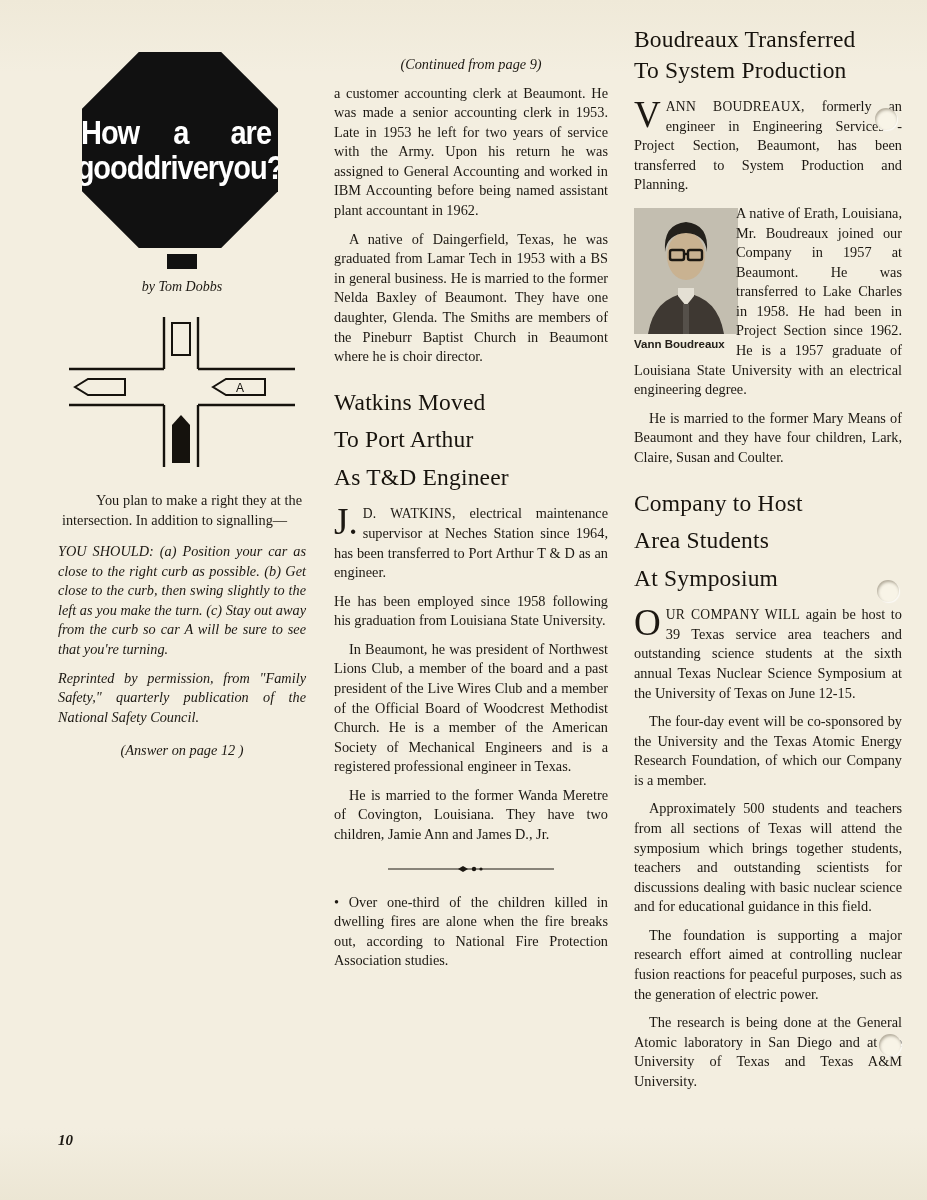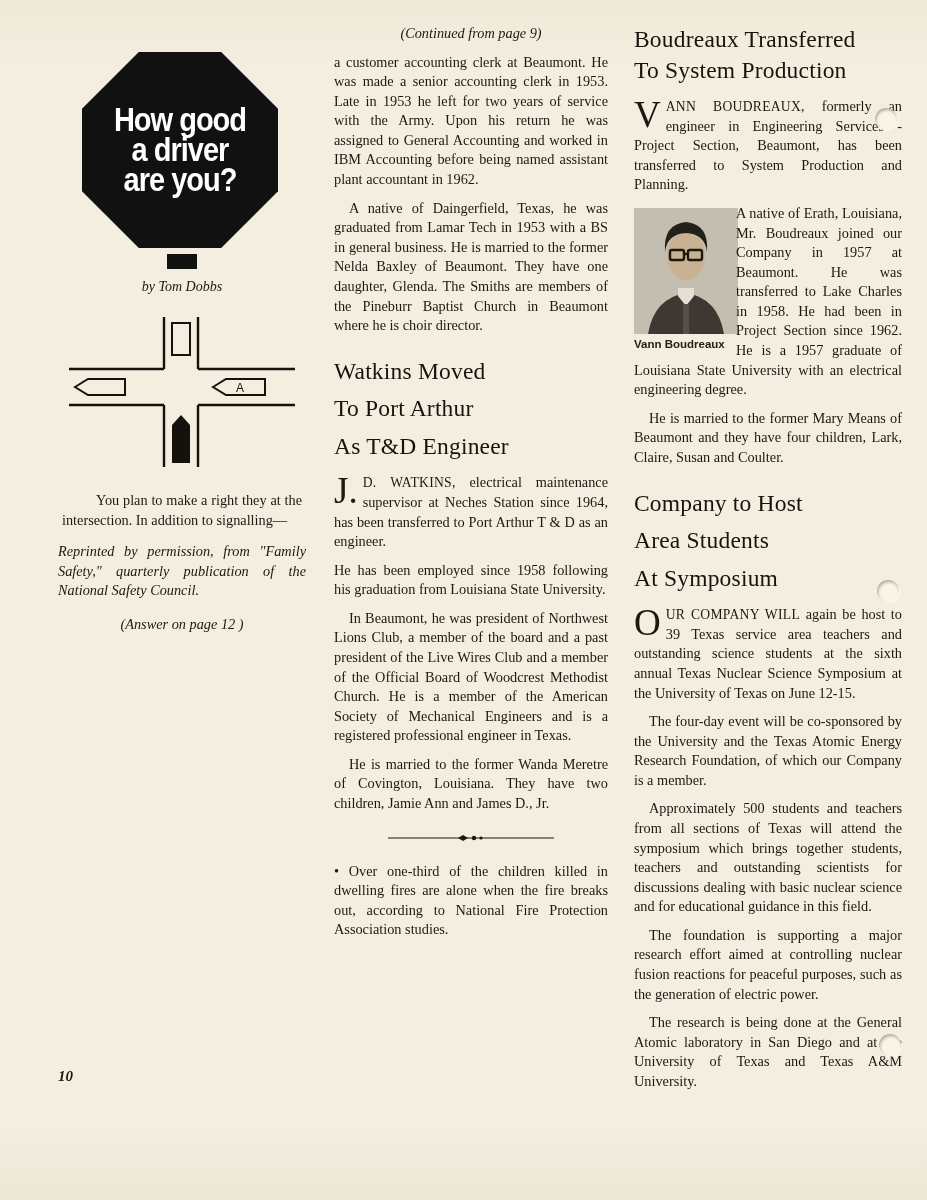--- a/index.html
+++ b/index.html
@@ -15,36 +15,36 @@
     background-image:linear-gradient(180deg,#efe9d8 0%,#f3eee0 6%,#f3eee0 94%,#ece6d4 100%);
     overflow:hidden;
   }
   .cols{display:flex;padding:24px 0 0 56px;gap:26px;}
   .col-left{width:252px;}
   .col-mid{width:274px;}
   .col-right{width:268px;}
 
   p{margin:0 0 9px;font-size:14.3px;line-height:1.37;text-align:justify;}
   .indent{text-indent:15px;}
-  .italic{font-style:italic;}
+  .italic{font-style:italic;margin-top:31px;}
   .center{text-align:center;}
 
   h2{font-weight:400;font-size:23.5px;margin:20px 0 12px;line-height:1.3;letter-spacing:.2px;color:#17130d;}
   h2 span{display:block;}
   h2.loose span{margin-bottom:7px;}
 
   .dropcap{float:left;font-size:37px;line-height:29px;padding:3px 5px 0 0;}
   .lead-name{font-weight:400;letter-spacing:.3px;font-size:13.6px;}
 
   
   .sign-wrap{width:200px;margin:28px auto 0;text-align:center;}
   .octagon{
     width:196px;height:196px;background:#111;
     clip-path:polygon(29% 0,71% 0,100% 29%,100% 71%,71% 100%,29% 100%,0 71%,0 29%);
-    display:flex;flex-direction:column;align-items:center;justify-content:center;
+    display:flex;flex-direction:row;align-items:center;justify-content:center;
   }
   .octagon span{
     display:block;color:#fff;
     font-family:"Liberation Sans","DejaVu Sans",sans-serif;
     font-weight:700;font-size:29px;line-height:1.04;
     transform:scaleY(1.15);letter-spacing:-1px;
   }
   .sign-post{width:30px;height:15px;background:#111;margin:6px auto 0;}
 
   
@@ -52,21 +52,21 @@
   .headline span{display:block;}
   .headline span.spread{word-spacing:10px;}
   .headline span:last-child{font-size:22px;margin-top:2px;}
   .byline{text-align:center;font-style:italic;font-size:14px;margin:10px 0 16px;}
 
   .diagram-box{width:234px;margin:4px auto 14px;}
 
   .left-intro{padding:0 6px;text-indent:34px;margin-bottom:12px;}
   .left-italic{font-style:italic;padding:0 2px;}
   .answer-note{font-style:italic;text-align:center;margin-top:14px;}
-  .page-num{position:absolute;left:58px;top:1068px;font-weight:700;font-style:italic;font-size:15px;}
+  .page-num{position:absolute;left:58px;top:1132px;font-weight:700;font-style:italic;font-size:15px;}
 
   
   .figure{float:left;width:91px;margin:4px 11px 3px 0;}
   .figure .photo{width:104px;height:131px;display:block;}
   .figure.small .photo{height:126px;}
   .caption{
     font-family:"Liberation Sans","DejaVu Sans",sans-serif;
     font-weight:700;font-size:11.5px;margin-top:4px;color:#24201a;
   }
 
@@ -122,20 +122,21 @@
           <path d="M10,76 L23,68 L60,68 L60,84 L23,84 Z" fill="none" stroke="#15120d" stroke-width="2"></path>
 
           <path d="M148,76 L161,68 L200,68 L200,84 L161,84 Z" fill="none" stroke="#15120d" stroke-width="2"></path>
           <text x="175" y="81" font-size="12" font-family="Liberation Sans, sans-serif" fill="#15120d" text-anchor="middle">A</text>
 
           <path d="M107,152 L107,114 L116,104 L125,114 L125,152 Z" fill="#15120d"></path>
         </svg>
       </div>
 
       <p class="left-intro">You plan to make a right they at the intersection. In addition to signalling—</p>
+      <p class="left-italic">YOU SHOULD: (a) Position your car as close to the right curb as possible. (b) Get close to the curb, then swing slightly to the left as you make the turn. (c) Stay out away from the curb so car A will be sure to see that you're turning.</p>
       <p class="left-italic">Reprinted by permission, from "Family Safety," quarterly publication of the National Safety Council.</p>
       <p class="answer-note">(Answer on page 12 )</p>
     </div>
 
     <div class="col-mid">
       <p class="italic center">(Continued from page 9)</p>
       <p>a customer accounting clerk at Beaumont. He was made a senior accounting clerk in 1953. Late in 1953 he left for two years of service with the Army. Upon his return he was assigned to General Accounting and worked in IBM Accounting before being named assistant plant accountant in 1962.</p>
       <p class="indent">A native of Daingerfield, Texas, he was graduated from Lamar Tech in 1953 with a BS in general business. He is married to the former Nelda Baxley of Beaumont. They have one daughter, Glenda. The Smiths are members of the Pineburr Baptist Church in Beaumont where he is choir director.</p>
 
       <h2 class="loose">

